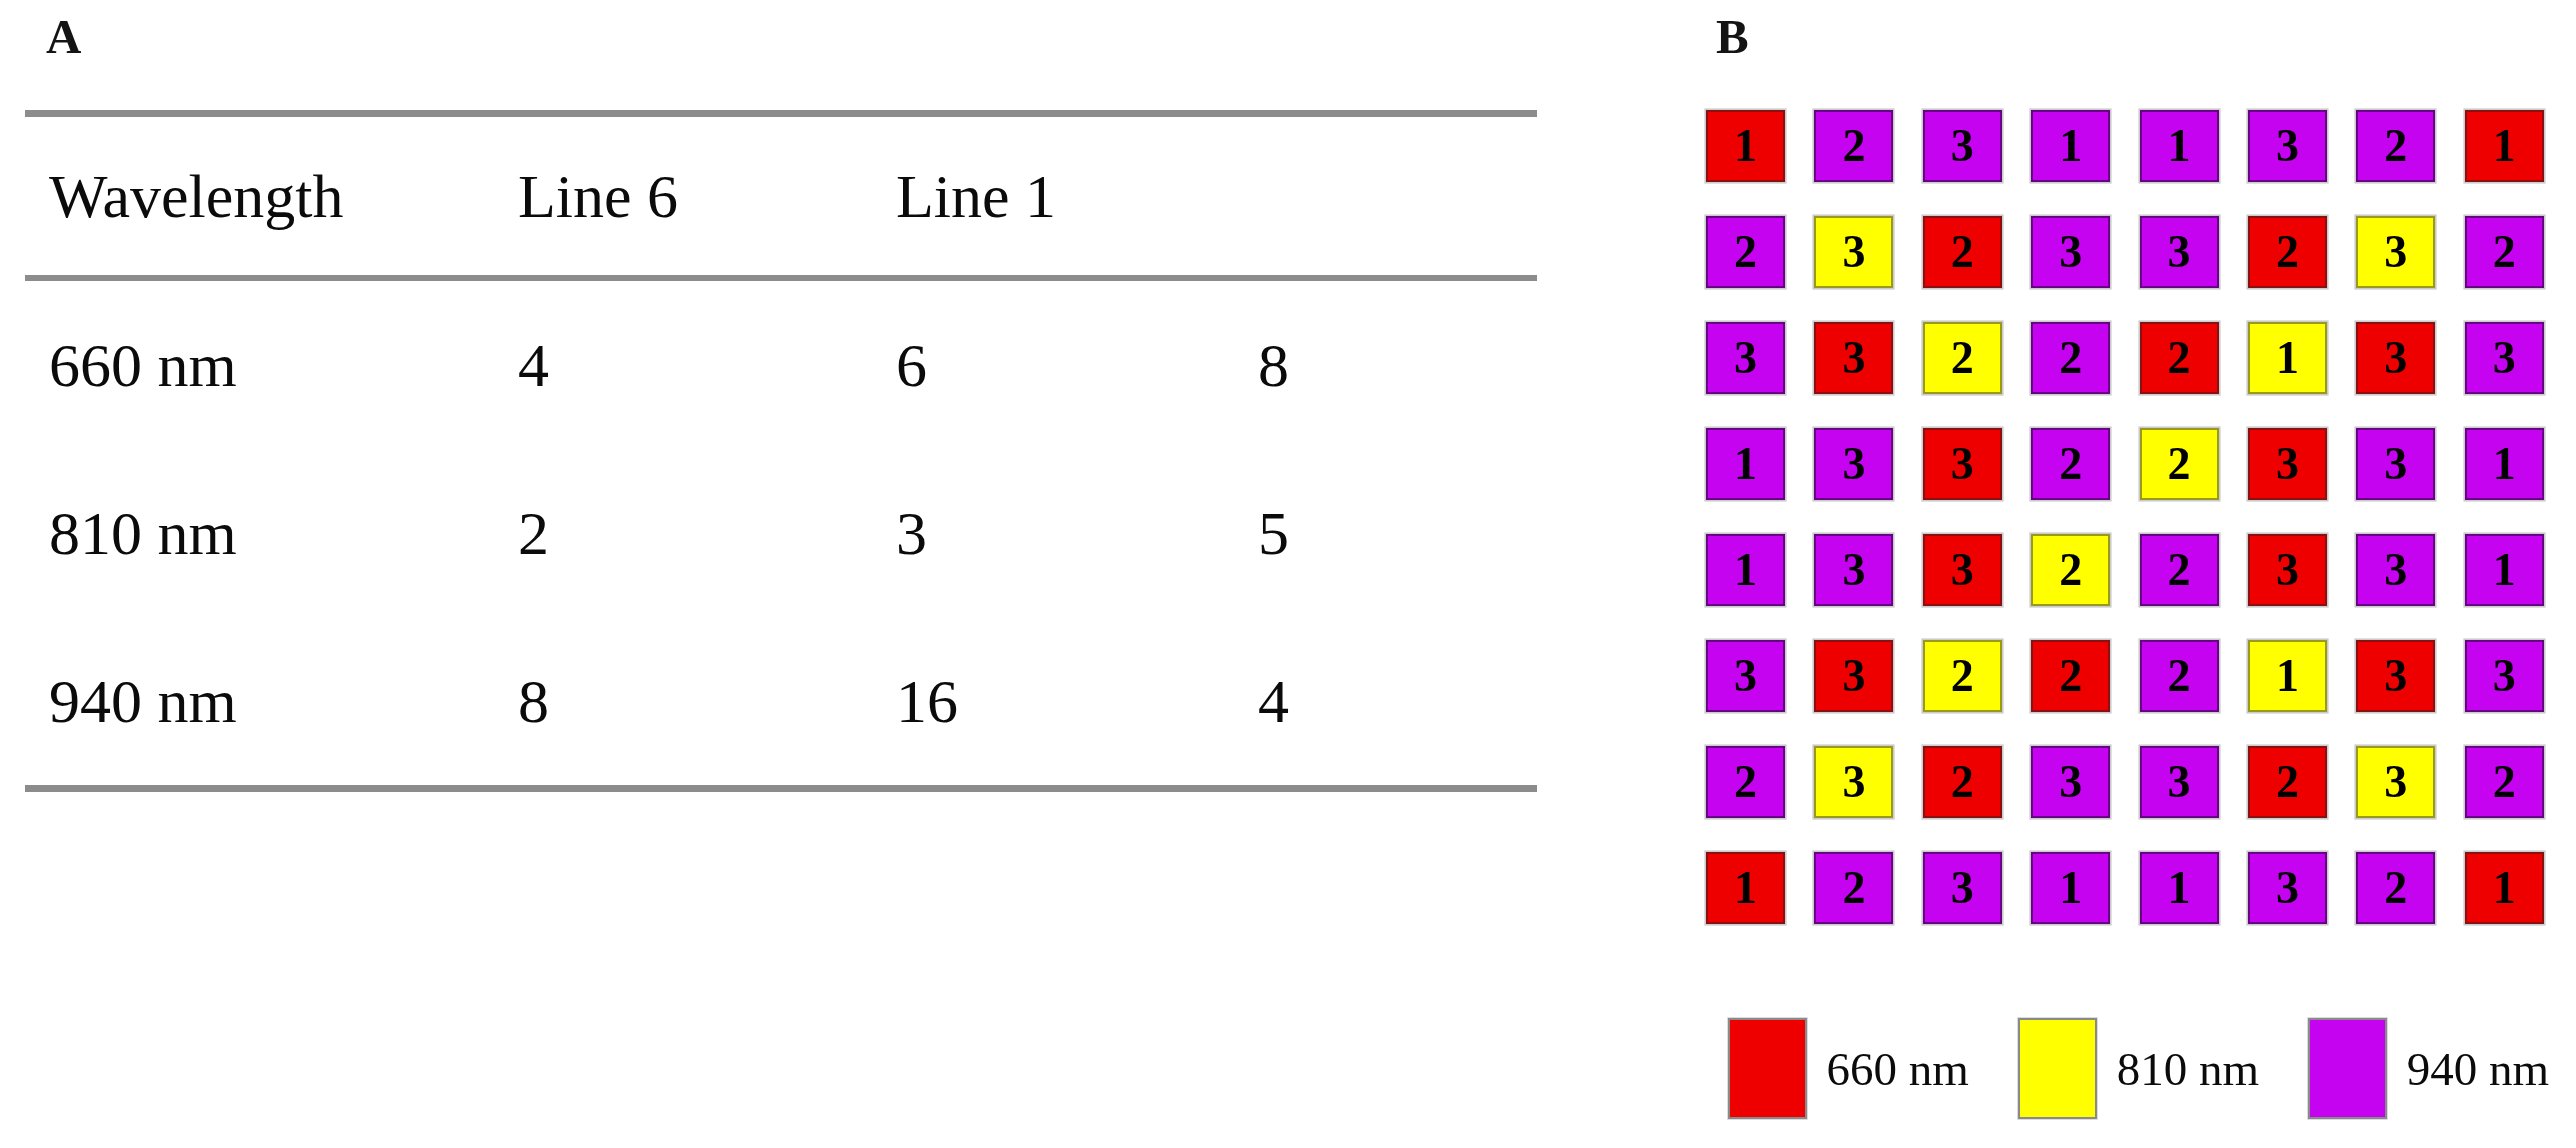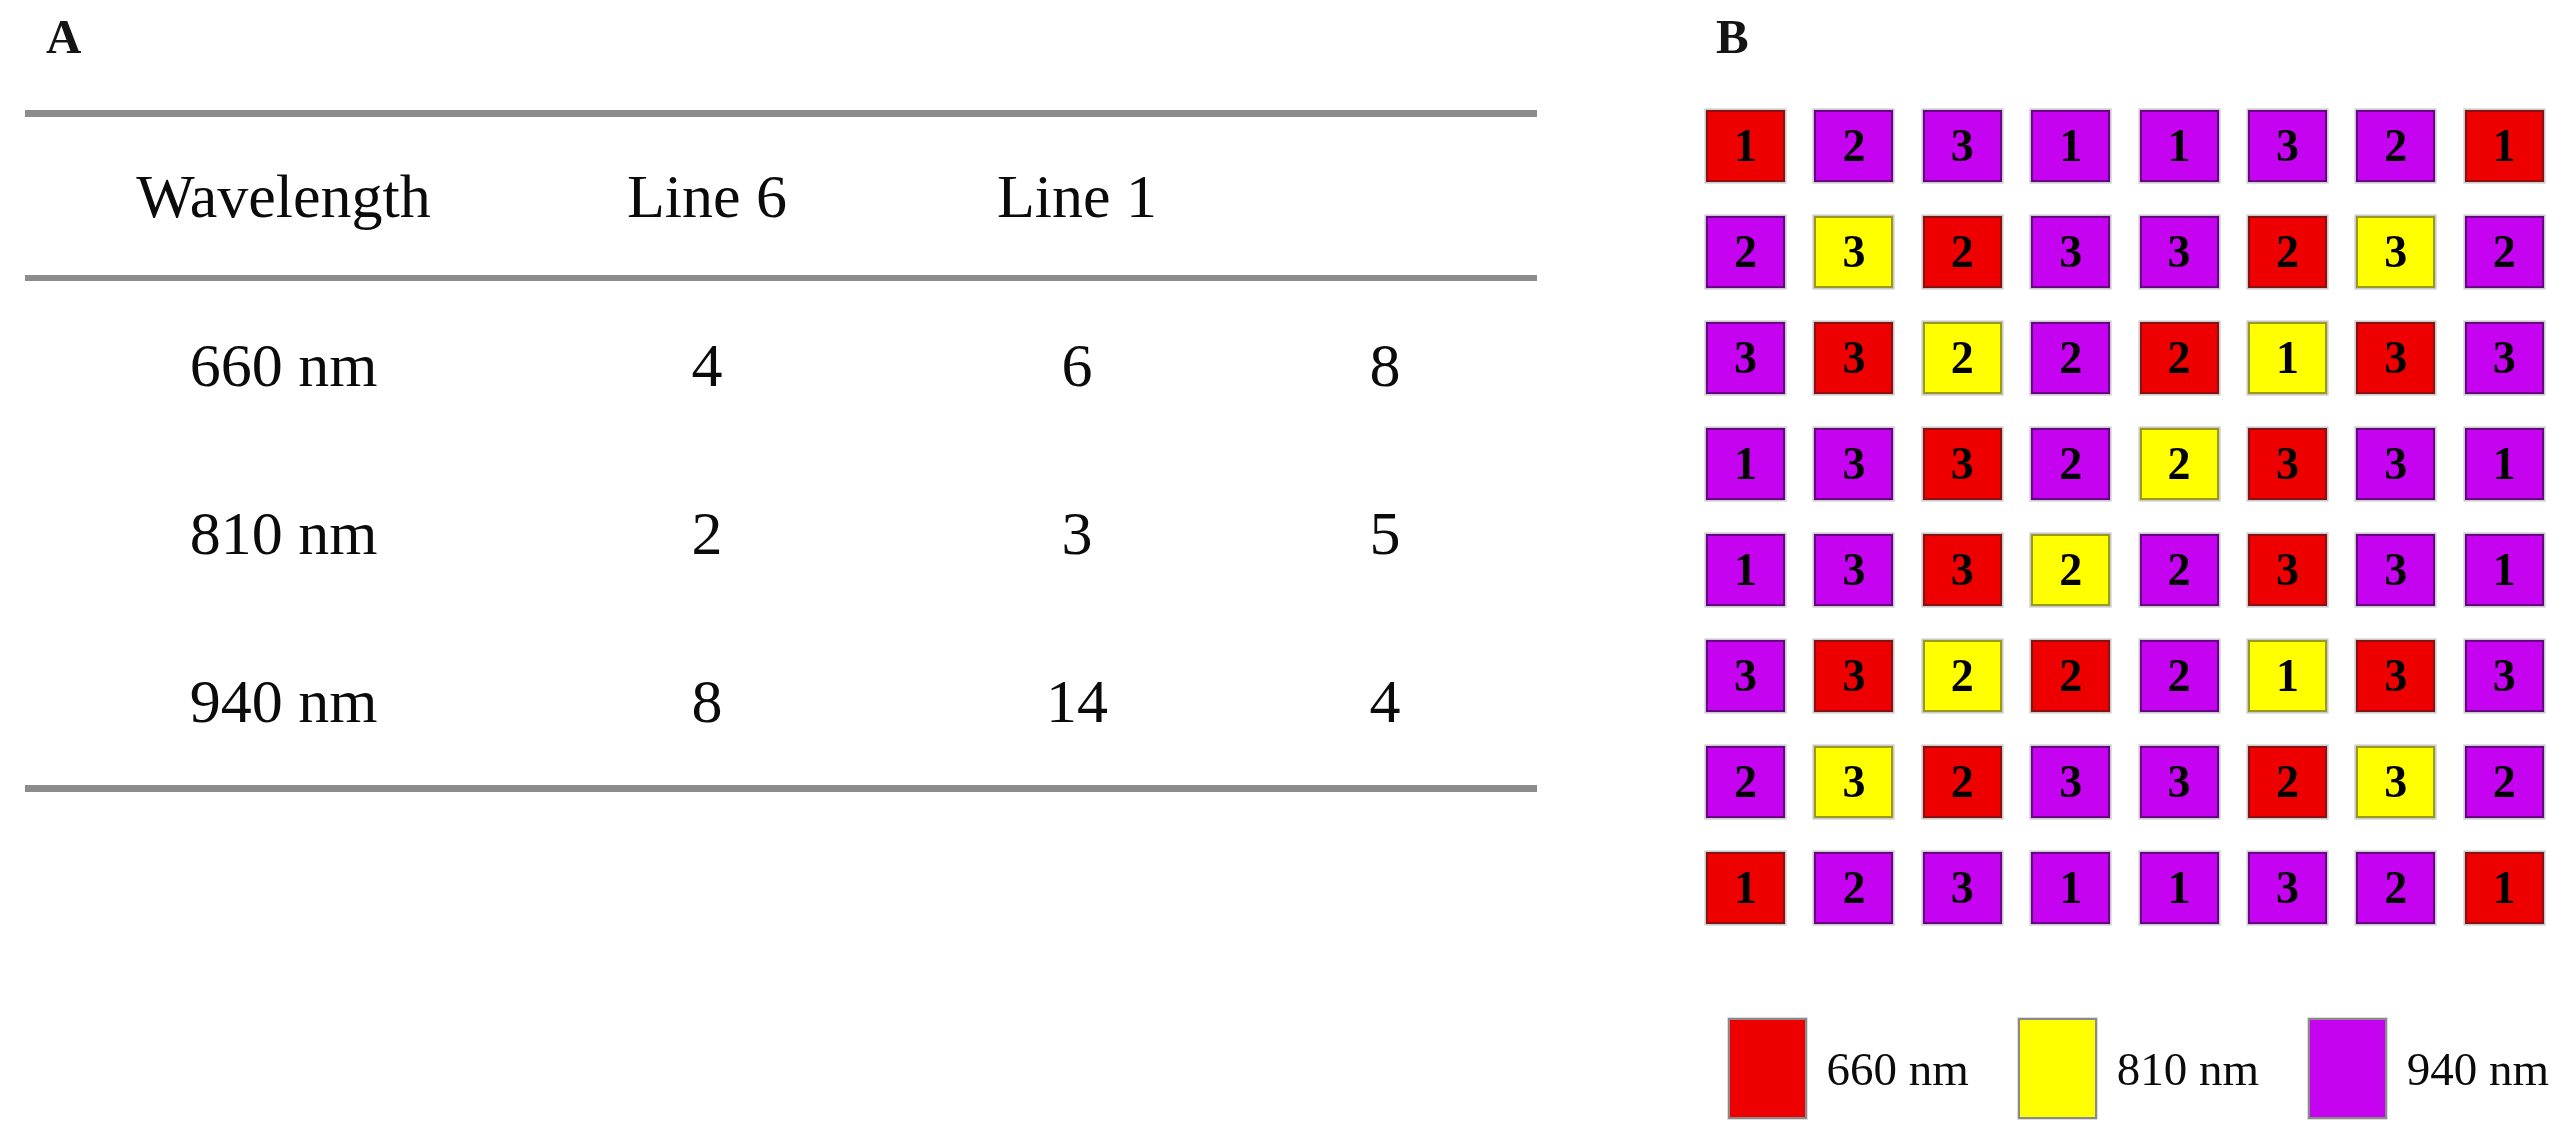--- a/index.html
+++ b/index.html
@@ -23,21 +23,20 @@
   }
   .rule {
     width: 100%; height: 6.5px; background: #8c8c8c;
   }
   .thead, .trow {
     display: grid;
     grid-template-columns: 469px 378px 362px auto;
     padding: 0 24.5px;
     align-items: center;
     box-sizing: border-box;
-    text-align: center;
   }
   .thead { height: 158px; }
   .trow  { height: 168px; }
   .tcell, .hcell {
     font-size: 62px; line-height: 1;
     white-space: nowrap; color: #0b0b0b;
   }
 
   
   .gridB {
@@ -95,21 +94,21 @@
       </div>
       <div class="trow">
         <span class="tcell">810 nm</span>
         <span class="tcell">2</span>
         <span class="tcell">3</span>
         <span class="tcell">5</span>
       </div>
       <div class="trow">
         <span class="tcell">940 nm</span>
         <span class="tcell">8</span>
-        <span class="tcell">14</span>
+        <span class="tcell">16</span>
         <span class="tcell">4</span>
       </div>
     </div>
   <div class="rule" style="background: rgb(140, 140, 140);"></div>
 </div>
 
 <div class="panel-label" id="label-b">B</div>
 
 <div class="gridB" id="grid">
     <div class="sq" style="background: rgb(238, 0, 0); border-color: rgb(138, 17, 17);">1</div>

